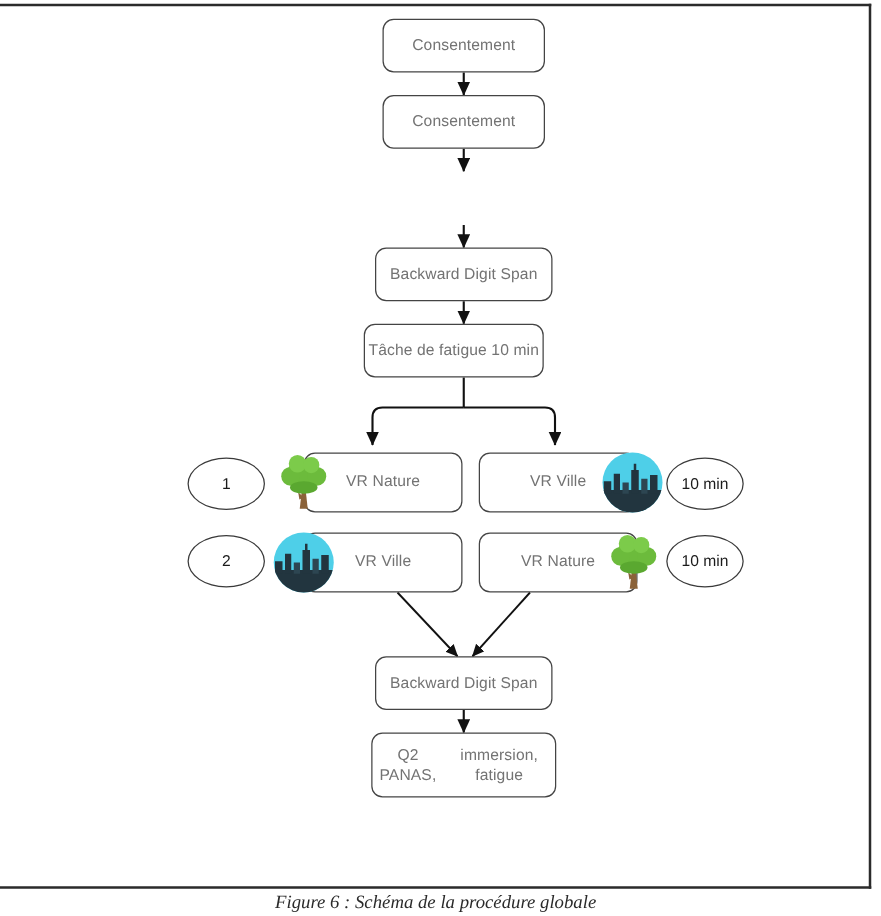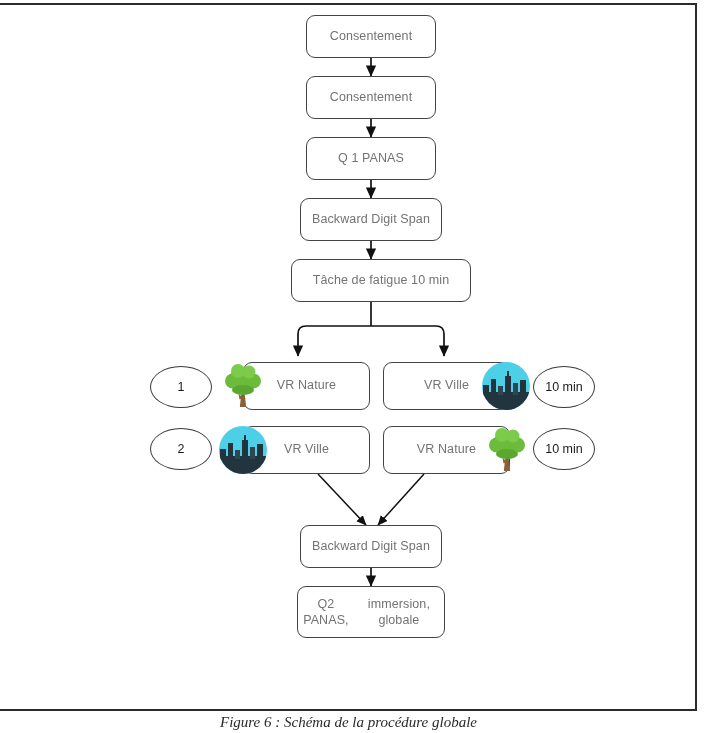--- a/index.html
+++ b/index.html
@@ -155,29 +155,26 @@
     </svg>
 
     <div class="node" style="left:306px; top:15px; width:130px; height:43px;">
       <span>Consentement</span>
     </div>
 
     <div class="node" style="left:306px; top:76px; width:130px; height:43px;">
       <span>Consentement</span>
     </div>
 
-    <div class="node" style="left:306px; top:137px; width:130px; height:43px;">
-      <span>Q 1 PANAS</span>
-    </div>
 
     <div class="node" style="left:300px; top:198px; width:142px; height:43px;">
       <span>Backward Digit Span</span>
     </div>
 
-    <div class="node" style="left:291px; top:259px; width:180px; height:43px;">
+    <div class="node" style="left:291px; top:259px; width:144px; height:43px;">
       <span>Tâche de fatigue 10 min</span>
     </div>
 
     <div class="pill" style="left:150px; top:366px; width:62px; height:42px;">
       <span>1</span>
     </div>
 
     <div class="node" style="left:243px; top:362px; width:127px; height:48px;">
       <span>VR Nature</span>
     </div>
@@ -269,20 +266,20 @@
     <div class="pill" style="left:533px; top:428px; width:62px; height:42px;">
       <span>10 min</span>
     </div>
 
     <div class="node" style="left:300px; top:525px; width:142px; height:43px;">
       <span>Backward Digit Span</span>
     </div>
 
     <div class="node two-line" style="left:297px; top:586px; width:148px; height:52px; flex-direction:row;">
       <span>Q2 PANAS,</span>
-      <span>immersion, globale</span>
+      <span>immersion, fatigue</span>
     </div>
 
   </div>
 
   <div class="caption">Figure 6 : Schéma de la procédure globale</div>
 
 </div>
 
 </body></html>

